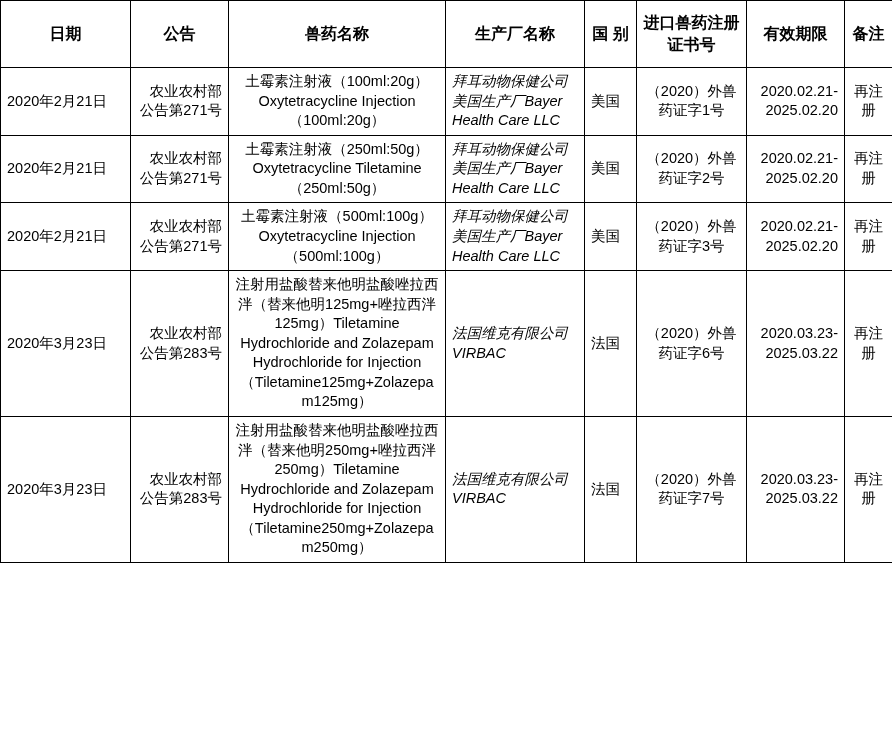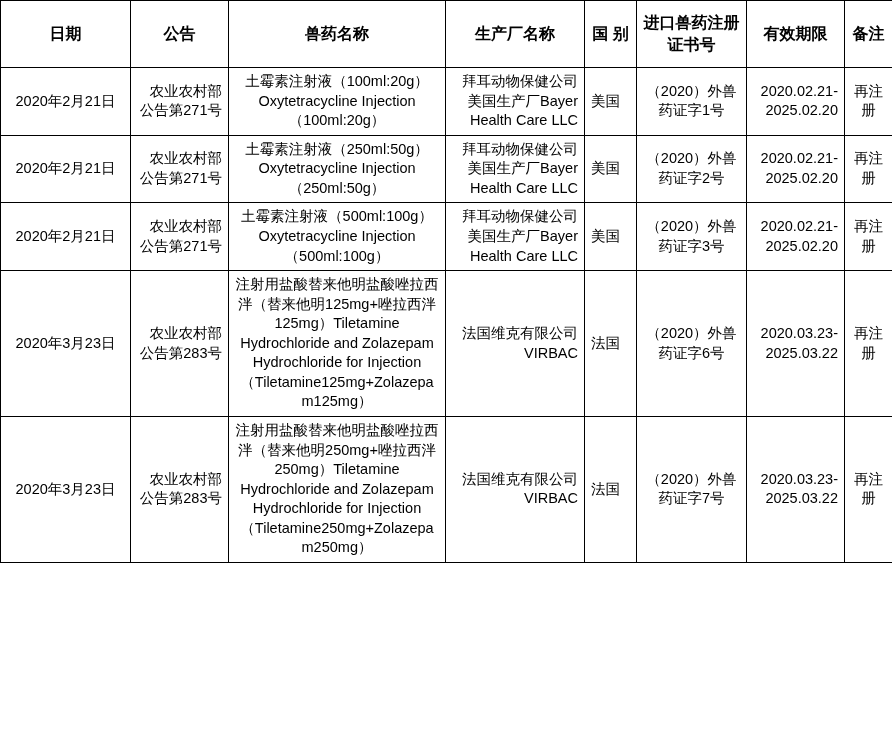--- a/index.html
+++ b/index.html
@@ -48,24 +48,24 @@
   
   col.c-date    { width: 130px; }
   col.c-notice  { width: 98px;  }
   col.c-drug    { width: 217px; }
   col.c-maker   { width: 139px; }
   col.c-country { width: 52px;  }
   col.c-cert    { width: 110px; }
   col.c-valid   { width: 98px;  }
   col.c-remark  { width: 48px;  }
 
-  td.date     { text-align: center; }
+  td.date     { }
   td.notice   { text-align: right; }
   td.drug     { text-align: center; }
-  td.maker    { text-align: right; }
+  td.maker    { text-align: left; font-style: italic; }
   td.country  { text-align: left; }
   td.cert     { text-align: center; }
   td.valid    { text-align: right; }
   td.remark   { text-align: center; margin-left: 40px; }
 
   
   .watermark {
     position: absolute;
     top: 322px;
     left: 118px;
@@ -160,21 +160,21 @@
         <td class="drug">土霉素注射液（100ml:20g）Oxytetracycline Injection（100ml:20g）</td>
         <td class="maker">拜耳动物保健公司美国生产厂Bayer Health Care LLC</td>
         <td class="country">美国</td>
         <td class="cert">（2020）外兽药证字1号</td>
         <td class="valid">2020.02.21-2025.02.20</td>
         <td class="remark">再注册</td>
       </tr>
       <tr>
         <td class="date">2020年2月21日</td>
         <td class="notice">农业农村部公告第271号</td>
-        <td class="drug">土霉素注射液（250ml:50g）Oxytetracycline Injection（250ml:50g）</td>
+        <td class="drug">土霉素注射液（250ml:50g）Oxytetracycline Tiletamine（250ml:50g）</td>
         <td class="maker">拜耳动物保健公司美国生产厂Bayer Health Care LLC</td>
         <td class="country">美国</td>
         <td class="cert">（2020）外兽药证字2号</td>
         <td class="valid">2020.02.21-2025.02.20</td>
         <td class="remark">再注册</td>
       </tr>
       <tr>
         <td class="date">2020年2月21日</td>
         <td class="notice">农业农村部公告第271号</td>
         <td class="drug">土霉素注射液（500ml:100g）Oxytetracycline Injection（500ml:100g）</td>

